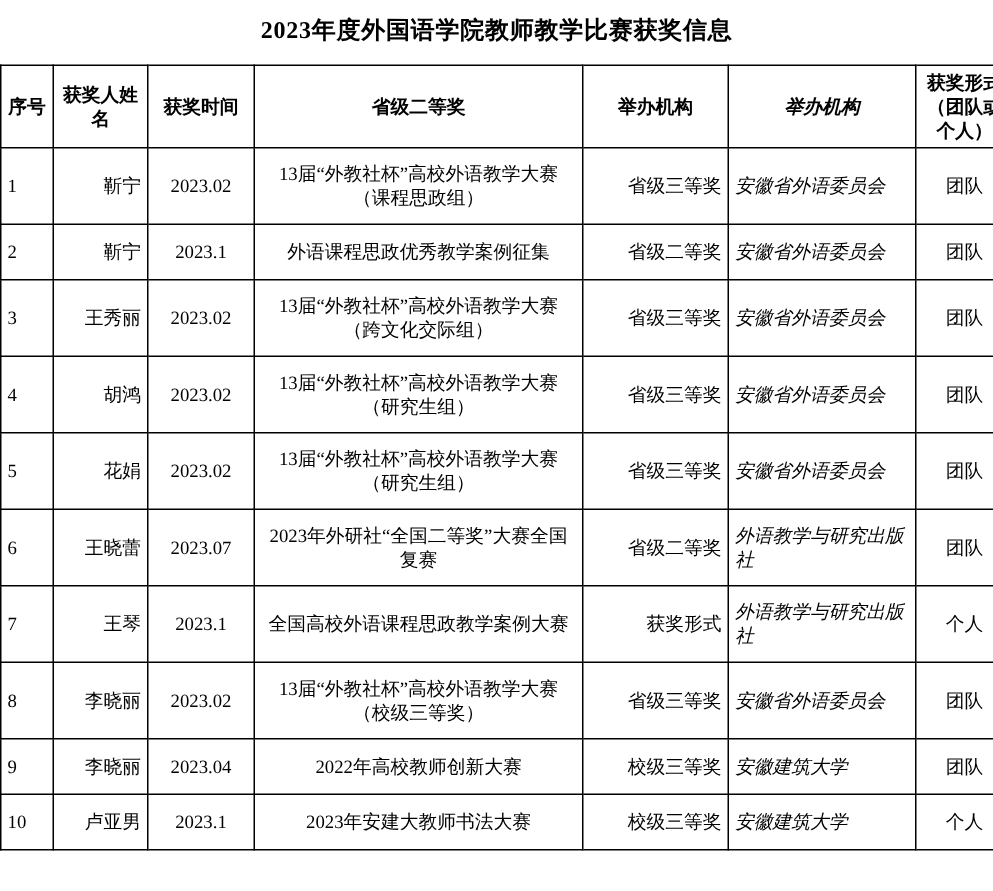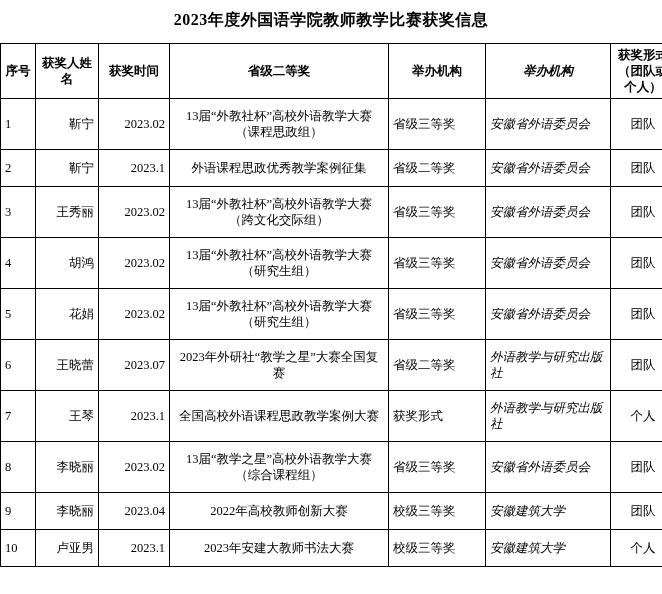--- a/index.html
+++ b/index.html
@@ -43,23 +43,23 @@
     line-height: 1.28;
     word-break: break-all;
   }
   table.award-table thead th {
     text-align: center;
     font-weight: bold;
     height: 44px;
   }
   .c-seq      { width: 26px;  text-align: left; }
   .c-name     { width: 54px;  text-align: right; }
-  .c-time     { width: 62px;  text-align: right; }
+  .c-time     { width: 62px;  text-align: center; }
   .c-award    { width: 210px; text-align: center; }
-  .c-level    { width: 88px;  text-align: left; }
+  .c-level    { width: 88px;  text-align: right; }
   .c-org      { width: 116px; text-align: left; font-style: italic; }
   .c-form     { width: 56px;  text-align: center; }
 
   thead .c-seq, thead .c-name, thead .c-award, thead .c-org { text-align: center; }
 
   tbody td { height: 30px; }
   tbody tr.tall td { height: 44px; }
 </style>
 </head>
 <body>
@@ -123,39 +123,39 @@
           <td class="c-time">2023.02</td>
           <td class="c-award">13届“外教社杯”高校外语教学大赛（研究生组）</td>
           <td class="c-level">省级三等奖</td>
           <td class="c-org">安徽省外语委员会</td>
           <td class="c-form">团队</td>
         </tr>
         <tr class="tall">
           <td class="c-seq">6</td>
           <td class="c-name">王晓蕾</td>
           <td class="c-time">2023.07</td>
-          <td class="c-award">2023年外研社“教学之星”大赛全国复赛</td>
+          <td class="c-award">2023年外研社“全国二等奖”大赛全国复赛</td>
           <td class="c-level">省级二等奖</td>
           <td class="c-org">外语教学与研究出版社</td>
           <td class="c-form">团队</td>
         </tr>
         <tr class="tall">
           <td class="c-seq">7</td>
           <td class="c-name">王琴</td>
           <td class="c-time">2023.1</td>
           <td class="c-award">全国高校外语课程思政教学案例大赛</td>
           <td class="c-level">获奖形式</td>
           <td class="c-org">外语教学与研究出版社</td>
           <td class="c-form">个人</td>
         </tr>
         <tr class="tall">
           <td class="c-seq">8</td>
           <td class="c-name">李晓丽</td>
           <td class="c-time">2023.02</td>
-          <td class="c-award">13届“教学之星”高校外语教学大赛（综合课程组）</td>
+          <td class="c-award">13届“外教社杯”高校外语教学大赛（校级三等奖）</td>
           <td class="c-level">省级三等奖</td>
           <td class="c-org">安徽省外语委员会</td>
           <td class="c-form">团队</td>
         </tr>
         <tr>
           <td class="c-seq">9</td>
           <td class="c-name">李晓丽</td>
           <td class="c-time">2023.04</td>
           <td class="c-award">2022年高校教师创新大赛</td>
           <td class="c-level">校级三等奖</td>

